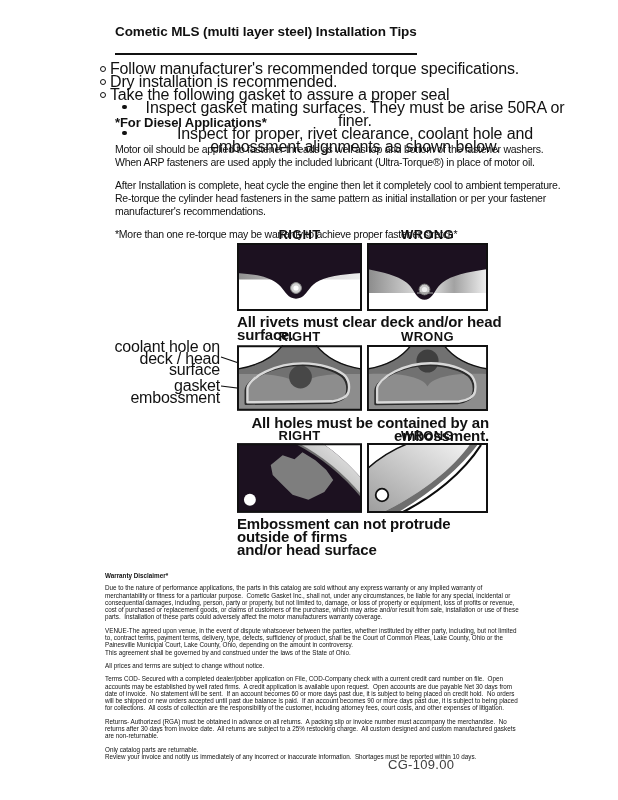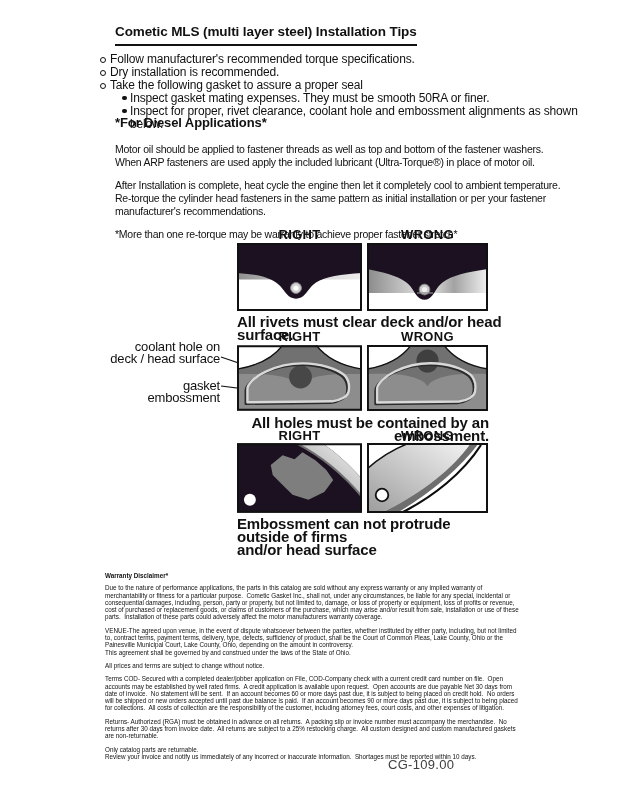--- a/index.html
+++ b/index.html
@@ -3,22 +3,22 @@
 <meta charset="utf-8">
 <style>
   html,body{margin:0;padding:0;background:#ffffff;}
   .page{
     position:relative;width:618px;height:800px;background:#ffffff;overflow:hidden;
     font-family:"Liberation Sans", sans-serif;color:#111;
   }
   
   .tips{position:absolute;left:100px;top:22px;width:480px;}
   .doc-title{margin-left:15px;display:inline-block;font-size:13.5px;font-weight:bold;
-    border-bottom:2px solid #111;padding-bottom:5px;letter-spacing:-0.1px;}
-  .bullets{margin-top:7px;font-size:12px;letter-spacing:-0.15px;line-height:13px;}
+    border-bottom:2px solid #111;padding-bottom:14px;letter-spacing:-0.1px;}
+  .bullets{margin-top:7px;font-size:16px;letter-spacing:-0.15px;line-height:13px;text-align:center;}
   .bullet-row{display:flex;align-items:flex-start;}
   .bullet-row.sub{margin-left:22px;}
   .o-marker{flex:0 0 auto;width:4px;height:4px;border:1px solid #111;border-radius:50%;
     margin:3.5px 4px 0 0;}
   .dot-marker{flex:0 0 auto;width:4.5px;height:4.5px;background:#111;border-radius:50%;
     margin:3.5px 3.5px 0 0;}
   
   .diesel{position:absolute;left:115px;top:116px;width:450px;font-size:10.5px;
     letter-spacing:-0.25px;line-height:13px;}
   .diesel-h{font-size:13px;font-weight:bold;letter-spacing:-0.1px;margin:0 0 14px 0;}
@@ -36,21 +36,21 @@
   .p-r1a{left:237px;top:243px;}
   .p-r1b{left:367px;top:243px;}
   .p-r2a{left:237px;top:345px;}
   .p-r2b{left:367px;top:345px;}
   .p-r3a{left:237px;top:443px;}
   .p-r3b{left:367px;top:443px;}
   .cap{position:absolute;font-weight:bold;font-size:15px;letter-spacing:-0.15px;line-height:13px;}
   .cap1{left:237px;top:315px;width:300px;}
   .cap2{left:237px;top:416px;width:252px;text-align:right;}
   .cap3{left:237px;top:517px;width:260px;}
-  .callout{position:absolute;font-size:13px;letter-spacing:-0.2px;line-height:11.5px;
+  .callout{position:absolute;font-size:16px;letter-spacing:-0.2px;line-height:11.5px;
     text-align:right;width:112px;}
   .co1{left:108px;top:341px;}
   .co2{left:108px;top:380px;}
   .leaders{position:absolute;left:219px;top:351px;}
   
   .warranty{position:absolute;left:105px;top:572px;width:414px;font-size:6.3px;
     line-height:7.3px;letter-spacing:0;}
   .warranty .w-h{font-weight:bold;margin:0 0 5px 0;}
   .warranty p{margin:0 0 6px 0;white-space:pre-wrap;}
   .warranty p.tight{margin:0;}
@@ -72,21 +72,21 @@
       <div class="bullet-row">
         <span class="o-marker"></span>
         <span>Dry installation is recommended.</span>
       </div>
       <div class="bullet-row">
         <span class="o-marker"></span>
         <span>Take the following gasket to assure a proper seal</span>
       </div>
       <div class="bullet-row sub">
         <span class="dot-marker"></span>
-        <span>Inspect gasket mating expenses.  They must be smooth 50RA or finer.</span>
+        <span>Inspect gasket mating surfaces.  They must be arise 50RA or finer.</span>
       </div>
       <div class="bullet-row sub">
         <span class="dot-marker"></span>
         <span>Inspect for proper, rivet clearance, coolant hole and embossment alignments as shown below.</span>
       </div>
     </div>
   </div>
 
   <div class="diesel">
     <div class="diesel-h">*For Diesel Applications*</div>

